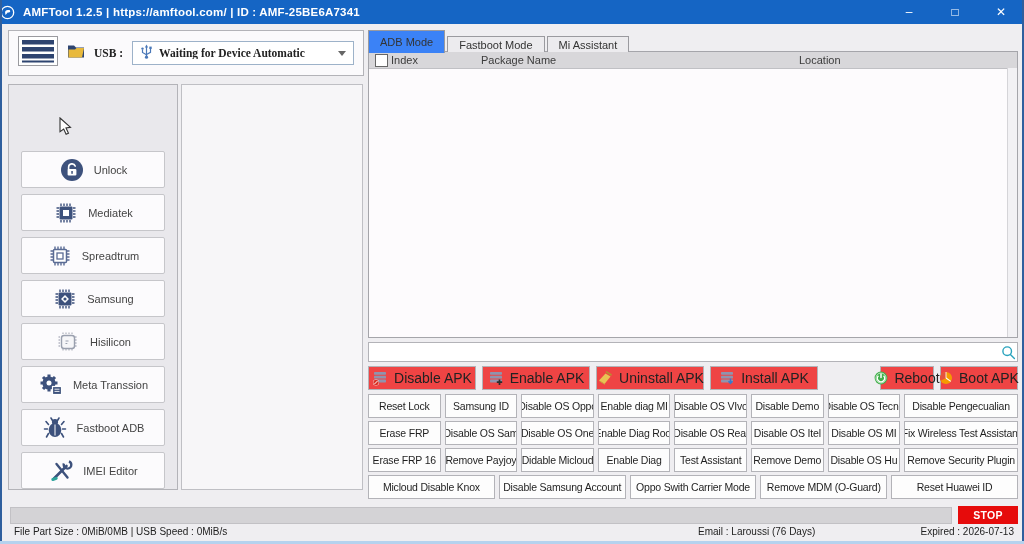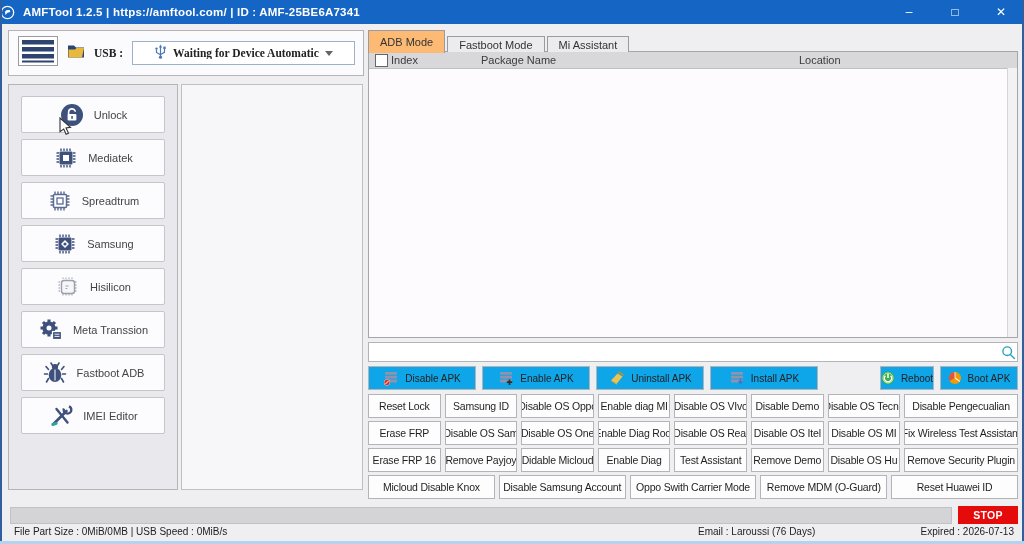--- a/index.html
+++ b/index.html
@@ -17,65 +17,65 @@
   .tb-title{font-weight:bold;font-size:11.5px;margin-left:8px;letter-spacing:.2px;white-space:nowrap;}
   .tb-controls{margin-left:auto;display:flex;}
   .tb-btn{width:46px;text-align:center;font-size:12px;line-height:24px;color:#fff;cursor:default;}
 
   
   .usb-panel{position:absolute;left:8px;top:30px;width:356px;height:46px;background:#fbfafc;
              border:1px solid #b3b3b8;box-sizing:border-box;display:flex;align-items:center;
              gap:9px;padding:0 9px;font-family:Liberation Serif, serif;}
   .usb-label{font-size:11.5px;font-weight:bold;color:#222;white-space:nowrap;}
   .usb-select{flex:1;height:24px;background:#fff;border:1px solid #9db2c9;display:flex;
-              align-items:center;gap:6px;padding:0 21px;box-sizing:border-box;}
+              align-items:center;gap:6px;padding:0 7px;box-sizing:border-box;}
   .usb-value{font-size:11.5px;font-weight:bold;color:#222;flex:1;white-space:nowrap;overflow:hidden;}
   .caret{width:0;height:0;border-left:4px solid transparent;border-right:4px solid transparent;
          border-top:5px solid #666;}
 
   
   .left-panel{position:absolute;left:8px;top:84px;width:170px;height:406px;background:#e9e8ec;
               border:1px solid #b3b3b8;box-sizing:border-box;display:flex;flex-direction:column;
-              align-items:center;gap:6px;padding-top:11px;}
+              align-items:center;gap:6px;padding-top:11px;justify-content:flex-end;}
   .side-btn{width:144px;height:37px;flex:none;background:#fcfbfd;border:1px solid #c6c6ca;
             border-radius:2px;display:flex;align-items:center;justify-content:center;gap:9px;
             font-size:11px;color:#444;box-sizing:border-box;}
   .side-btn .icon{width:26px;height:26px;display:flex;align-items:center;justify-content:center;flex:none;}
   .side-label{white-space:nowrap;}
 
   .mid-panel{position:absolute;left:181px;top:84px;width:182px;height:406px;background:#f7f6f8;
              border:1px solid #bfbfc4;box-sizing:border-box;}
 
   
   .right-panel{position:absolute;left:368px;top:30px;width:650px;height:474px;}
   .tabs{position:absolute;left:0;top:0;height:22px;display:flex;align-items:flex-end;z-index:3;}
   .tab{height:16px;box-sizing:border-box;border:1px solid #9a9a9f;border-bottom:none;
        display:flex;align-items:center;padding:0 11px;background:#ecebee;font-size:11px;
        color:#333;margin-right:2px;white-space:nowrap;}
-  .tab.active{height:23px;background:#fdba74;position:relative;margin-bottom:-1px;z-index:4;}
+  .tab.active{height:23px;background:#3b82f6;position:relative;margin-bottom:-1px;z-index:4;}
 
   .table-box{position:absolute;left:0;top:21px;width:650px;height:287px;background:#fdfbfd;
              border:1px solid #a5a5aa;box-sizing:border-box;}
   .thead{position:relative;height:16px;background:#d8d7da;border-bottom:1px solid #c0c0c4;
          display:flex;align-items:center;font-size:11px;color:#3c3c3c;}
   .th-check{width:11px;height:11px;background:#fff;border:1px solid #666;margin-left:6px;flex:none;}
   .th{position:absolute;top:1px;line-height:14px;white-space:nowrap;}
   .th.c0{left:22px}.th.c1{left:112px}.th.c2{left:430px}
   .tscroll{position:absolute;right:0;top:16px;bottom:0;width:9px;background:#f2f1f4;
            border-left:1px solid #d5d4d8;}
 
   .search-row{position:absolute;left:0;top:312px;width:650px;height:20px;background:#fff;
               border:1px solid #b3b3b8;box-sizing:border-box;display:flex;align-items:center;}
   .search-row input{flex:1;border:none;outline:none;background:transparent;font-size:11px;
                     font-family:"Liberation Sans",sans-serif;padding:0 6px;height:16px;}
   .mag{width:18px;display:flex;align-items:center;justify-content:center;flex:none;}
 
   .apk-row{position:absolute;left:0;top:336px;width:650px;height:24px;display:flex;gap:6px;}
-  .apk-btn{width:108px;height:24px;box-sizing:border-box;background:#0ea5e9;border:1px solid #b3b3b8;
-           display:flex;align-items:center;justify-content:center;gap:6px;font-size:10px;color:#222;
+  .apk-btn{width:108px;height:24px;box-sizing:border-box;background:#ef4444;border:1px solid #b3b3b8;
+           display:flex;align-items:center;justify-content:center;gap:6px;font-size:14px;color:#222;
            white-space:nowrap;}
   .apk-btn .icon{display:flex;align-items:center;}
   .apk-btn.ml-auto{margin-left:auto;width:54px;}
   .apk-btn.boot{width:78px;}
 
   .grid-row{position:absolute;left:0;width:650px;height:24px;display:flex;gap:4px;}
   .g0{top:364px}.g1{top:391px}.g2{top:418px}.g3{top:445px}
   .gbtn{flex:1;height:24px;box-sizing:border-box;background:#fdfdfd;border:1px solid #b3b3b8;
         display:flex;align-items:center;justify-content:center;font-size:10.5px;color:#1f1f1f;
         white-space:nowrap;overflow:hidden;padding:0 2px;letter-spacing:-0.2px;}

